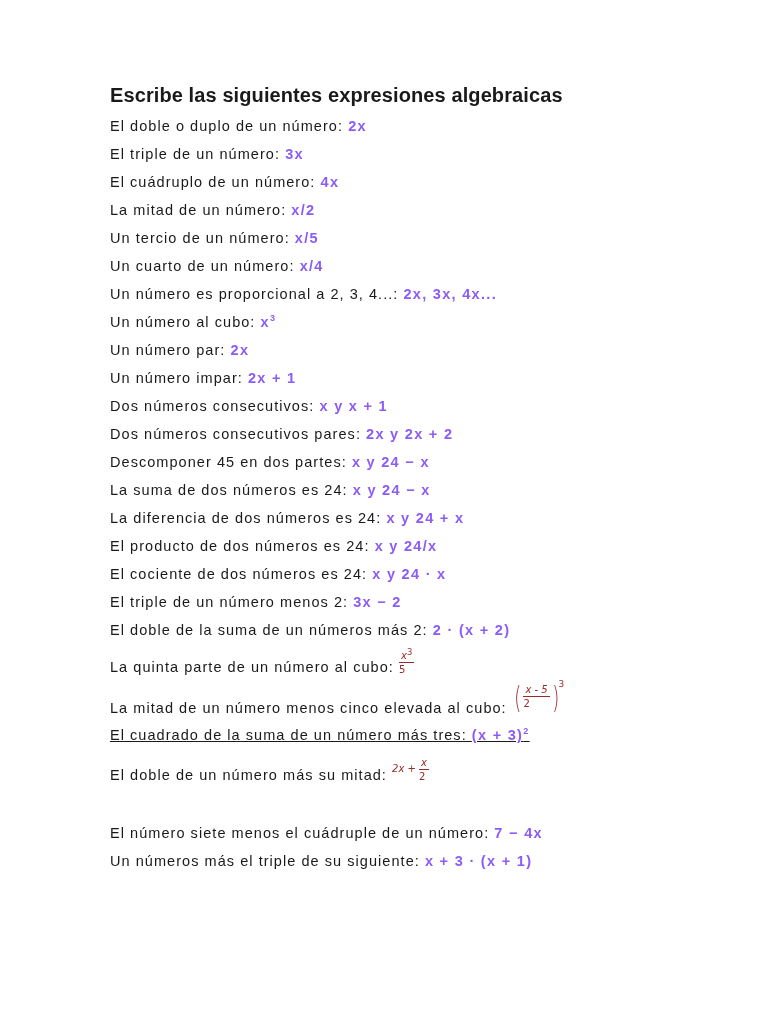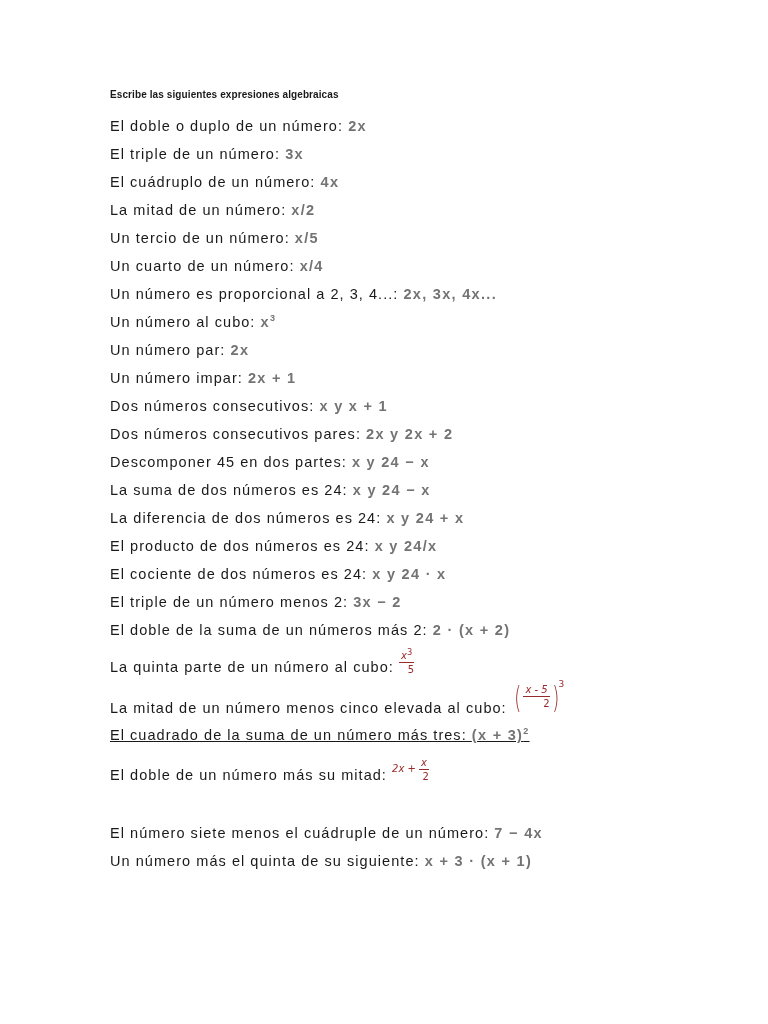--- a/index.html
+++ b/index.html
@@ -15,38 +15,38 @@
       font-family: "Liberation Sans", sans-serif;
       color: #1a1a1a;
     }
     .page {
       position: absolute;
       left: 110px;
       top: 84px;
       width: 620px;
     }
     .title {
-      font-size: 10px;
+      font-size: 20px;
       font-weight: bold;
       height: 28px;
       line-height: 22px;
       letter-spacing: 0.1px;
     }
     .row {
       font-size: 14.5px;
       letter-spacing: 1.05px;
       height: 28px;
       line-height: 28px;
       white-space: nowrap;
       position: relative;
     }
     .row.tall { height: 38px; line-height: 46px; }
     .row.tall2 { height: 42px; line-height: 52px; }
     .ans {
-      color: #737373;
+      color: #8b5cf6;
       font-weight: bold;
       letter-spacing: 1.3px;
     }
     sup.s {
       font-size: 9px;
       vertical-align: 6px;
       line-height: 0;
     }
     .frac-wrap {
       display: inline-block;
@@ -54,21 +54,21 @@
       vertical-align: baseline;
       color: #9a2a2a;
       font-family: "DejaVu Sans", sans-serif;
       font-size: 10px;
       letter-spacing: 0;
       font-weight: normal;
     }
     .frac {
       display: inline-flex;
       flex-direction: column;
-      align-items: flex-end;
+      align-items: flex-start;
       vertical-align: middle;
       line-height: 11px;
       position: relative;
       top: -8px;
     }
     .frac .num { padding: 0 2px; font-style: italic; }
     .frac .num .up { font-style: normal; }
     .frac .bar {
       height: 1px;
       align-self: stretch;
@@ -149,14 +149,14 @@
     <span class="frac-wrap">
       <span class="ital" style="position:relative;top:-8px;">2x + </span><span class="frac">
         <span class="num">x</span>
         <span class="bar"></span>
         <span class="den">2</span>
       </span>
     </span>
   </div>
 
   <div class="row" style="line-height:22px;margin-top:32px;"><span>El número siete menos el cuádruple de un número: </span><span class="ans">7 − 4x</span></div>
-  <div class="row" style="line-height:22px;"><span>Un número más el quinta de su siguiente: </span><span class="ans">x + 3 · (x + 1)</span></div>
+  <div class="row" style="line-height:22px;"><span>Un números más el triple de su siguiente: </span><span class="ans">x + 3 · (x + 1)</span></div>
 </div>
 
 </body></html>

